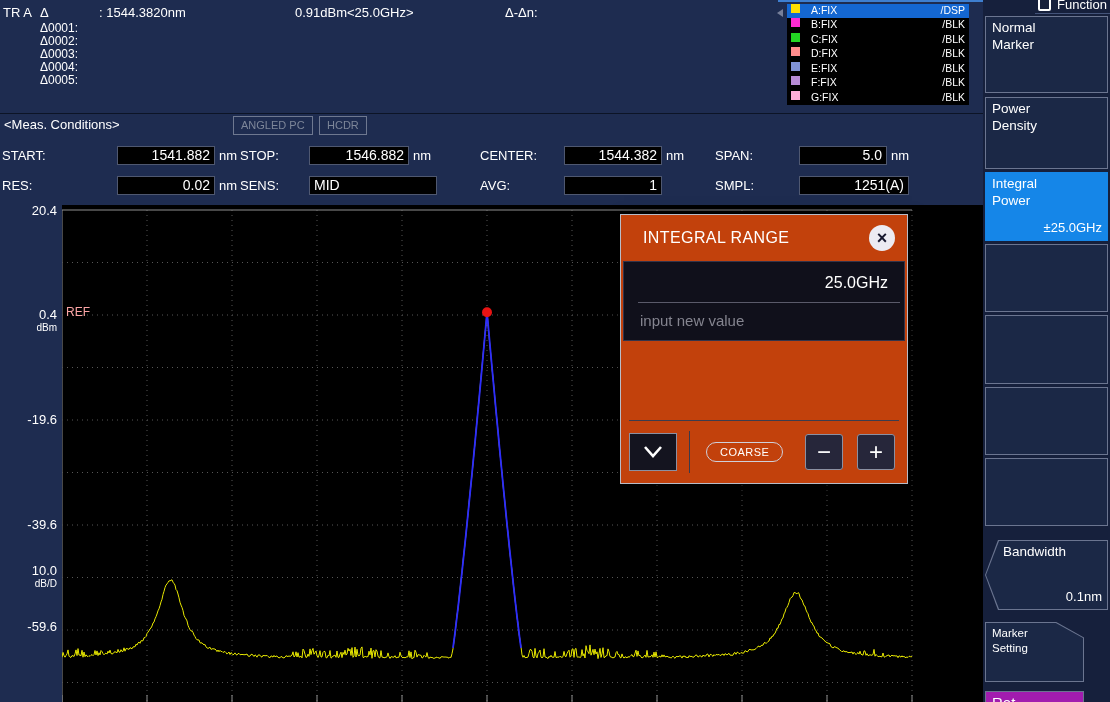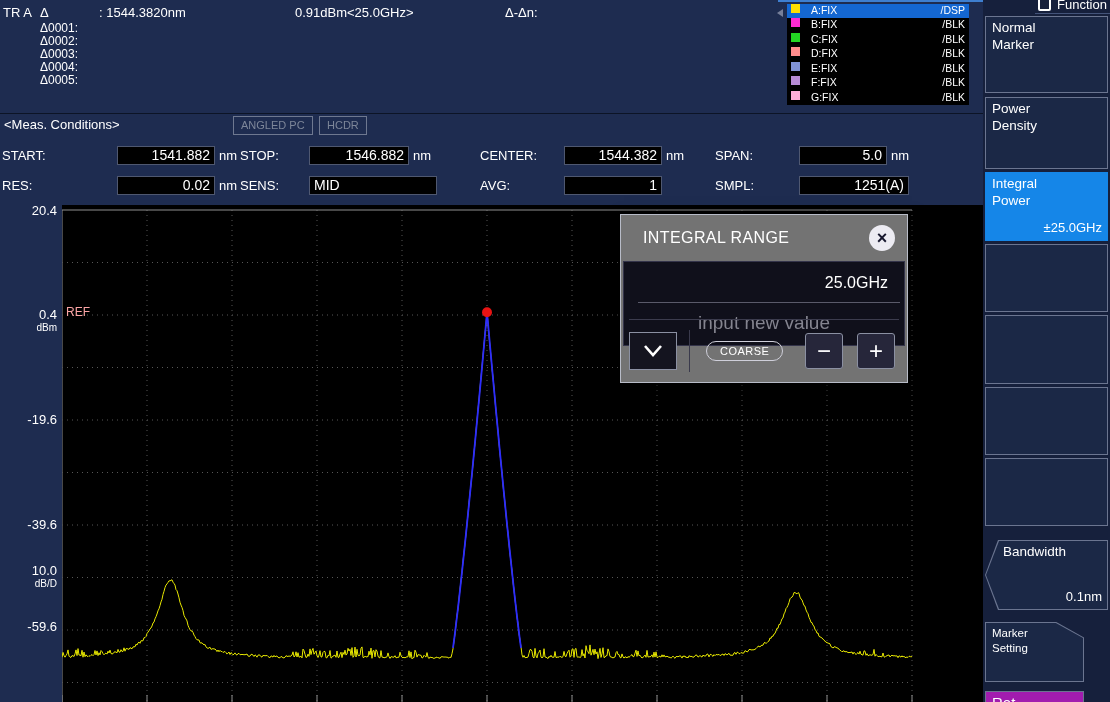--- a/index.html
+++ b/index.html
@@ -33,31 +33,31 @@
         text-align:right;padding:0 4px;font-size:14px;display:inline-block;color:#fff}
   .fbox.left{text-align:left}
 
   
   .chart{position:absolute;left:62px;top:205px;width:921px;height:497px;background:#000;z-index:1}
   .reflbl{position:absolute;left:4px;top:100px;font-size:12px;color:#fca5a5}
   .ylab{position:absolute;left:0;width:57px;text-align:right;font-size:13px;z-index:2}
   .ylab.sub{font-size:10px}
 
   
-  .dialog{position:absolute;left:620px;top:214px;width:288px;height:169px;background:#737373;
+  .dialog{position:absolute;left:620px;top:214px;width:288px;height:270px;background:#c2410c;
           border:1px solid #b8bcc8;z-index:10;box-shadow:4px 6px 16px rgba(0,0,0,.65)}
   .dlg-head{display:flex;align-items:center;padding:10px 12px 6px 22px}
   .dlg-title{font-size:16px;letter-spacing:.4px;flex:1}
   .dlg-close{width:26px;height:26px;border-radius:50%;background:#ecebf2;color:#15152c;
              border:none;font-size:18px;font-weight:bold;line-height:24px;text-align:center;
              cursor:pointer;font-family:"Liberation Sans",sans-serif}
   .dlg-panel{margin:4px 2px 0;border:1px solid #34344a;background:#10101b}
   .dlg-value{padding:12px 16px 6px;text-align:right;font-size:16px}
   .dlg-sep{height:1px;background:#5a5a6a;margin:4px 4px 0 14px}
-  .dlg-ph{padding:9px 16px 11px;text-align:center;font-size:19px;color:#84848f}
+  .dlg-ph{padding:9px 16px 11px;text-align:left;font-size:15px;color:#84848f}
   .dlg-sep2{position:absolute;left:8px;right:8px;bottom:62px;height:1px;background:#3c3c4e}
   .dlg-controls{position:absolute;left:8px;right:12px;bottom:10px;display:flex;align-items:center}
   .dlg-chevbtn{width:48px;height:38px;background:#14141f;border:1px solid #8b90a2;
                display:flex;align-items:center;justify-content:center;cursor:pointer}
   .dlg-vdiv{width:1px;height:42px;background:#3a3a4c;margin:0 16px 0 12px}
   .dlg-coarse{background:transparent;border:1px solid #cfcfda;border-radius:11px;color:#fff;
               font-size:11px;letter-spacing:.5px;padding:3px 13px;cursor:pointer;
               font-family:"Liberation Sans",sans-serif}
   .dlg-step{width:38px;height:36px;background:#26263a;border:1px solid #8b90a2;border-radius:3px;
             color:#fff;font-size:24px;line-height:30px;text-align:center;cursor:pointer;

